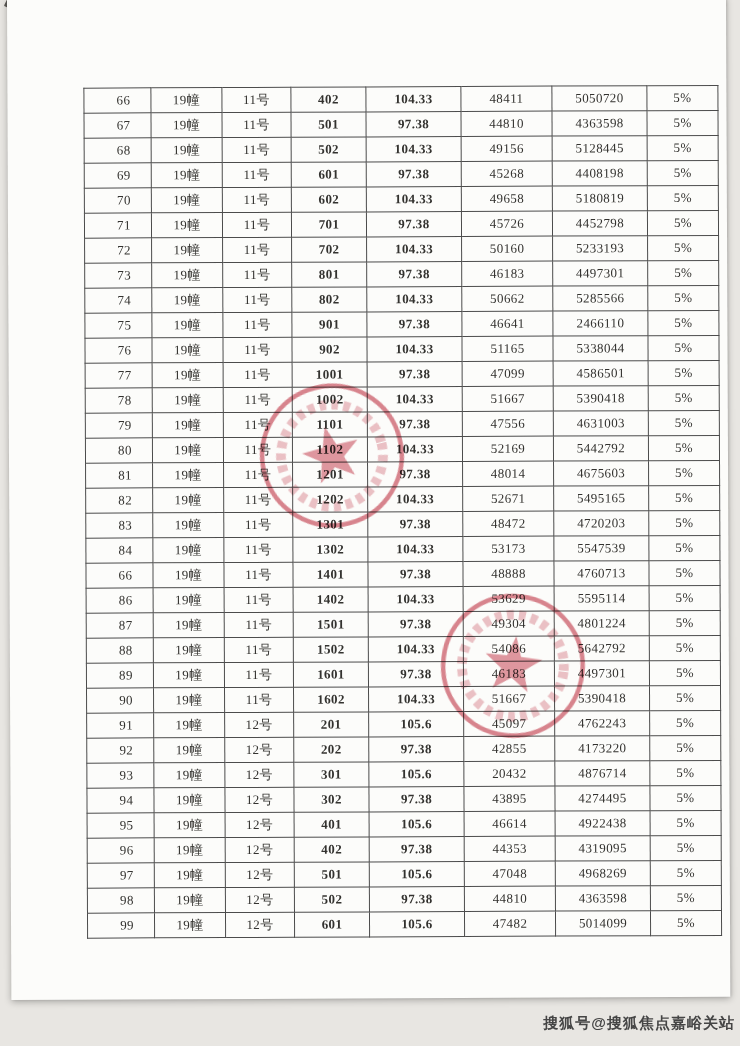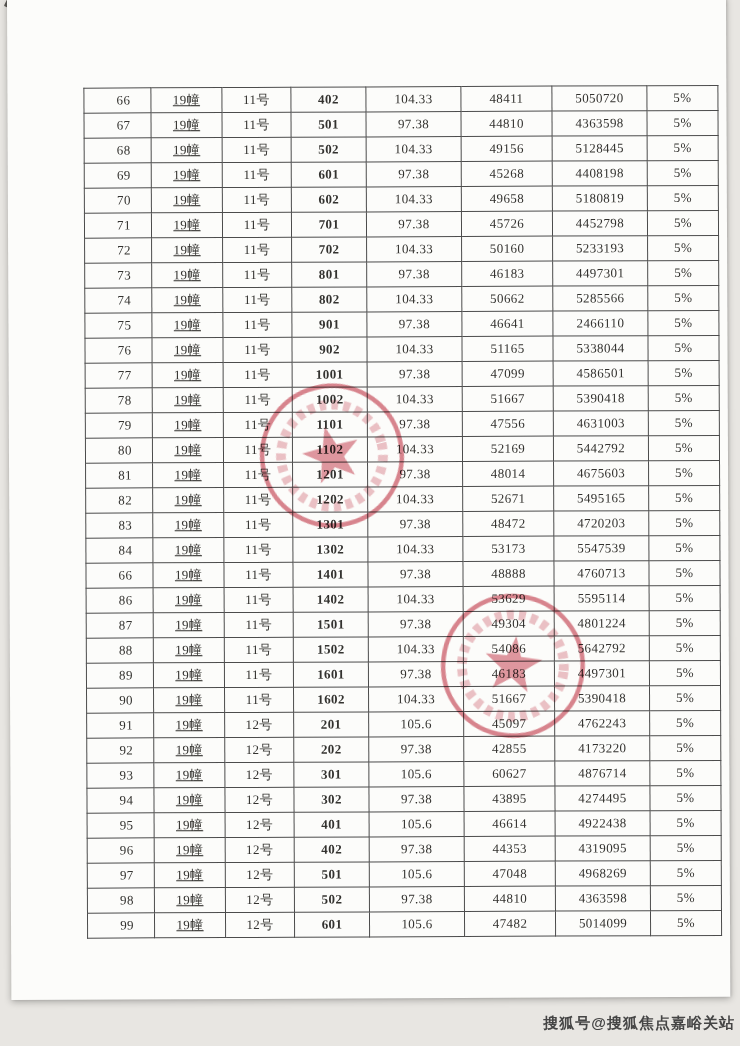--- a/index.html
+++ b/index.html
@@ -25,24 +25,24 @@
     position:absolute;left:76px;top:88px;
     border-collapse:collapse;table-layout:fixed;
   }
   .price-table td{
     border:1px solid var(--grid-line,#4c4c4c);
     height:24px;padding:0 2px;text-align:center;vertical-align:middle;
     font-size:13px;color:var(--text-ink,#33322f);
     letter-spacing:0.4px;white-space:nowrap;overflow:hidden;
   }
   .price-table td.c0{width:50px;padding-left:14px;}
-  .price-table td.c1{width:66px;text-decoration:underline;}
+  .price-table td.c1{width:66px;}
   .price-table td.c2{width:64px;}
   .price-table td.c3{width:70px;font-weight:bold;}
-  .price-table td.c4{width:90px;}
+  .price-table td.c4{width:90px;font-weight:bold;}
   .price-table td.c5{width:86px;border-radius:9px;}
   .price-table td.c6{width:90px;}
   .price-table td.c7{width:66px;}
   
   .stamp{
     position:absolute;width:150px;height:150px;
     color:var(--seal-red,#c43b4b);
     opacity:0.62;mix-blend-mode:multiply;filter:blur(0.5px);
     pointer-events:none;
   }
@@ -337,21 +337,21 @@
             <td class="c5">42855</td>
             <td class="c6">4173220</td>
             <td class="c7">5%</td>
           </tr>
           <tr>
             <td class="c0">93</td>
             <td class="c1">19幢</td>
             <td class="c2">12号</td>
             <td class="c3">301</td>
             <td class="c4">105.6</td>
-            <td class="c5">60627</td>
+            <td class="c5">20432</td>
             <td class="c6">4876714</td>
             <td class="c7">5%</td>
           </tr>
           <tr>
             <td class="c0">94</td>
             <td class="c1">19幢</td>
             <td class="c2">12号</td>
             <td class="c3">302</td>
             <td class="c4">97.38</td>
             <td class="c5">43895</td>

